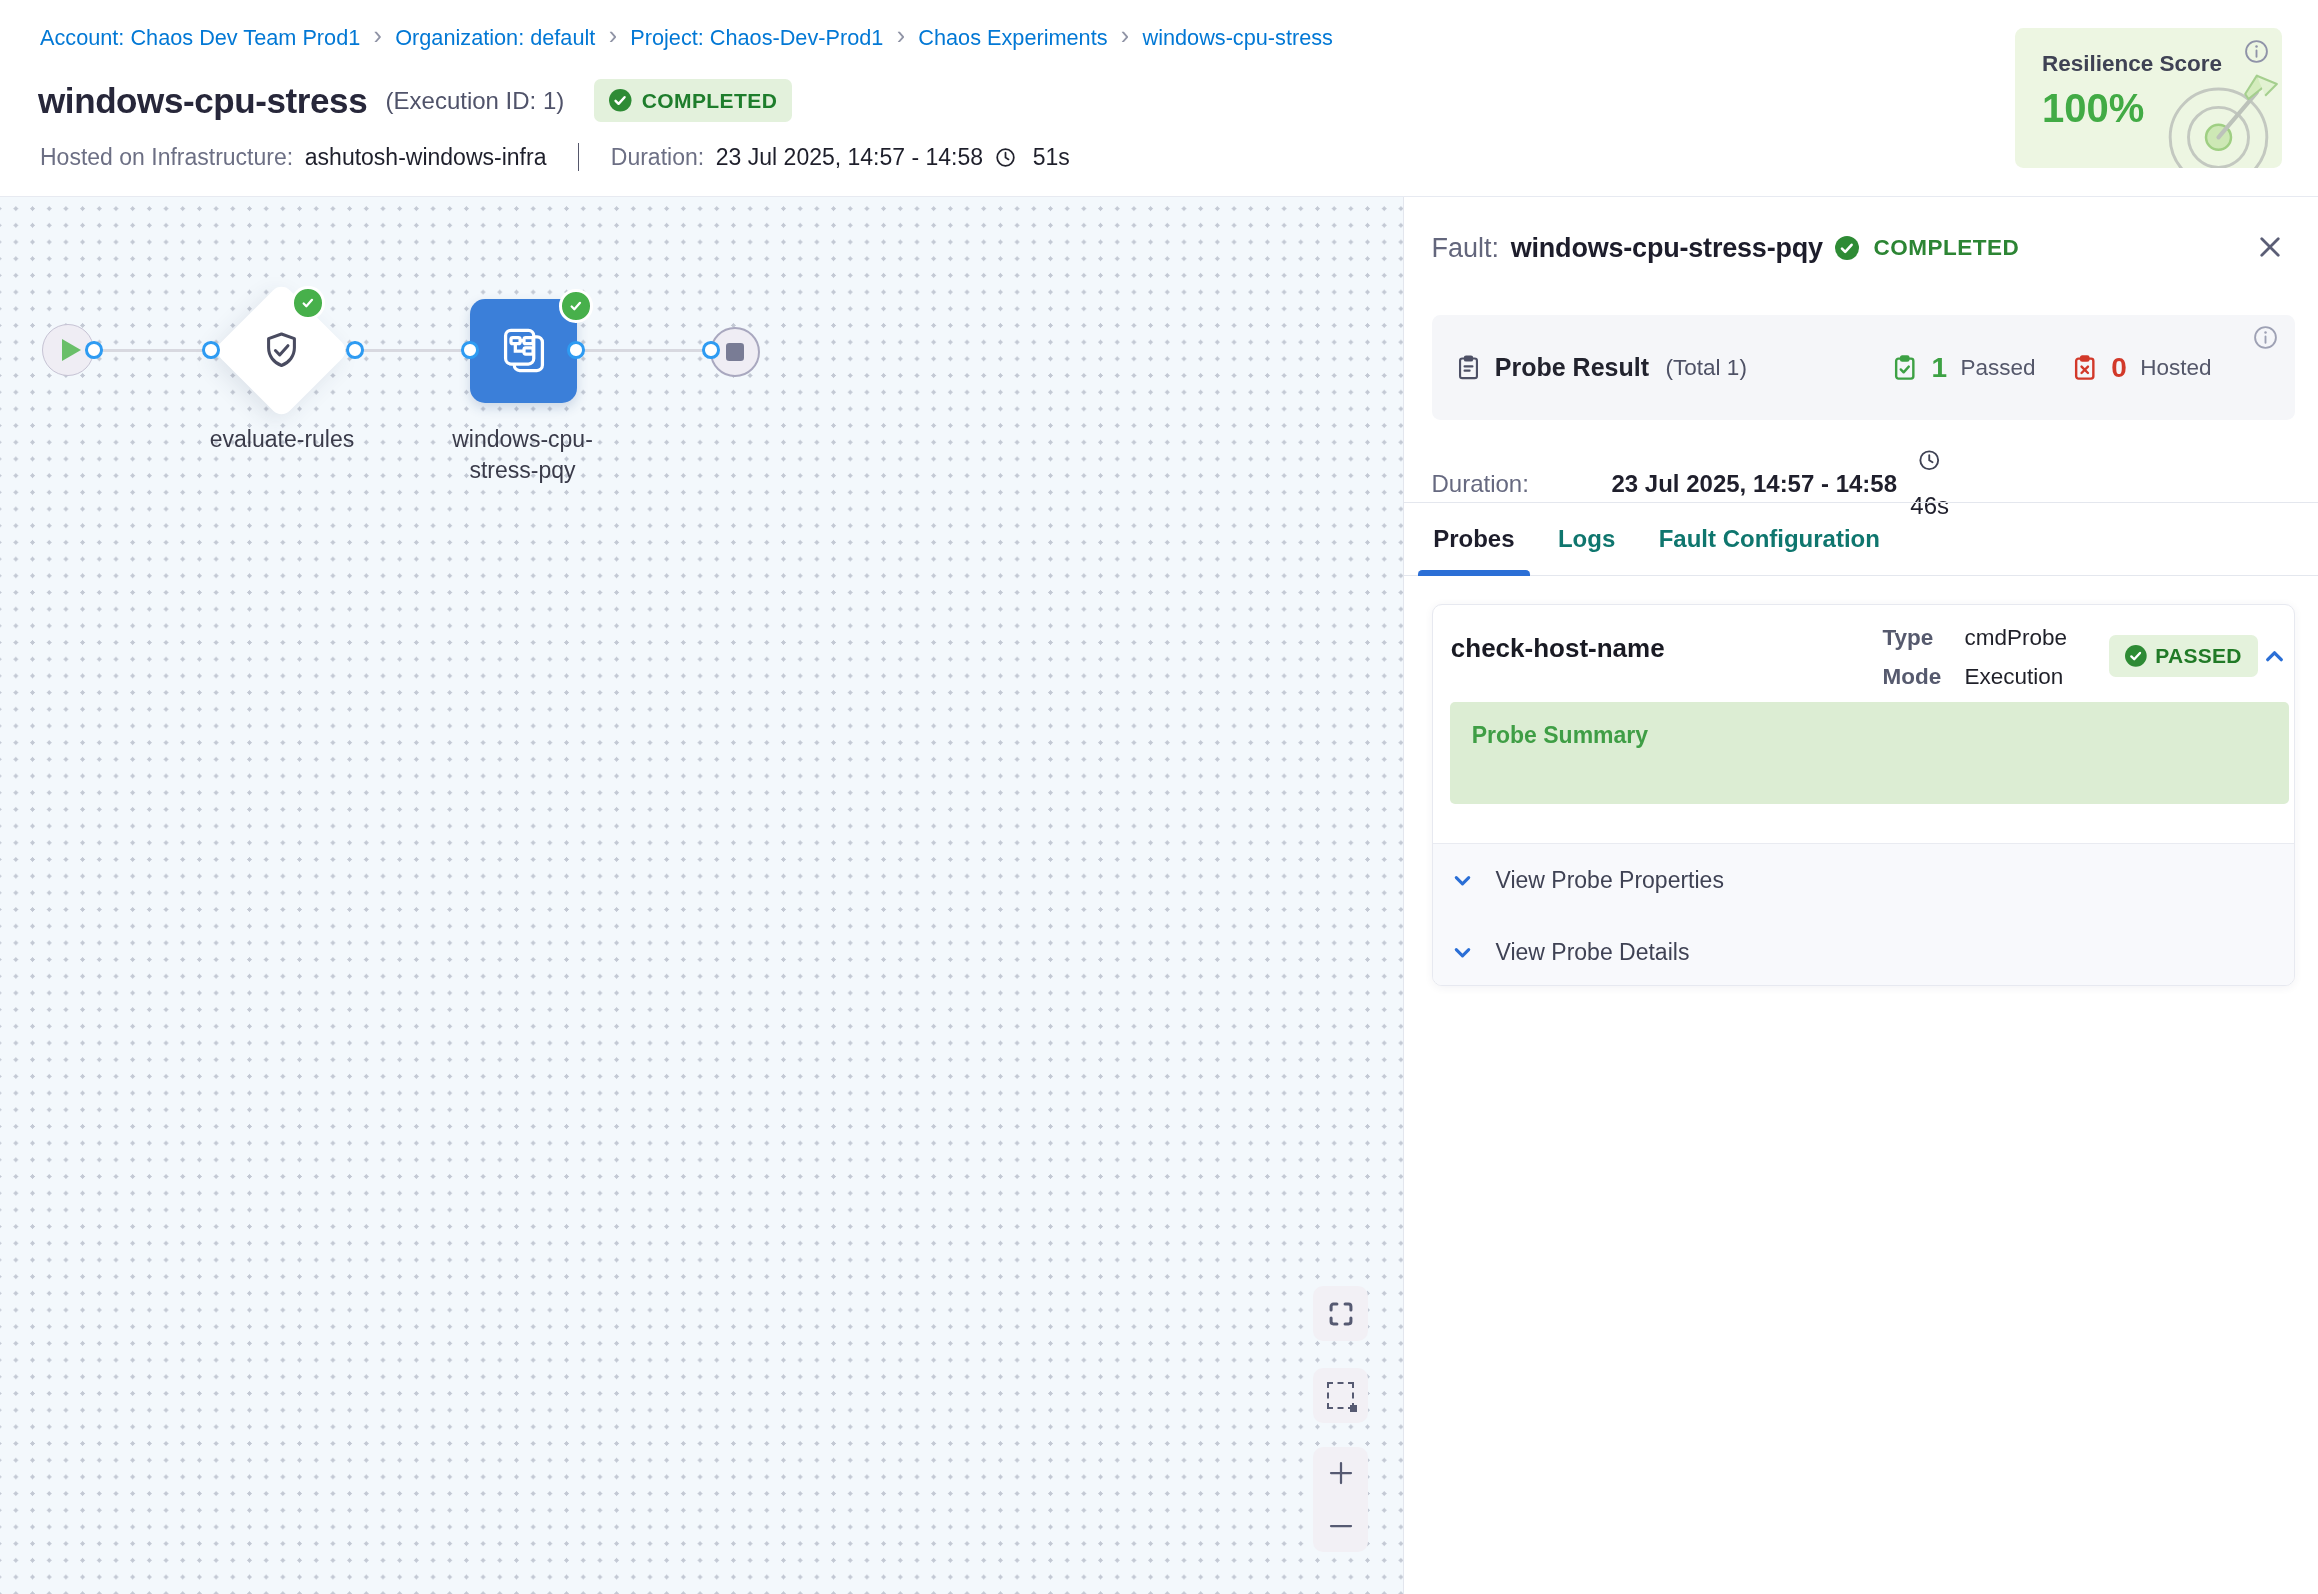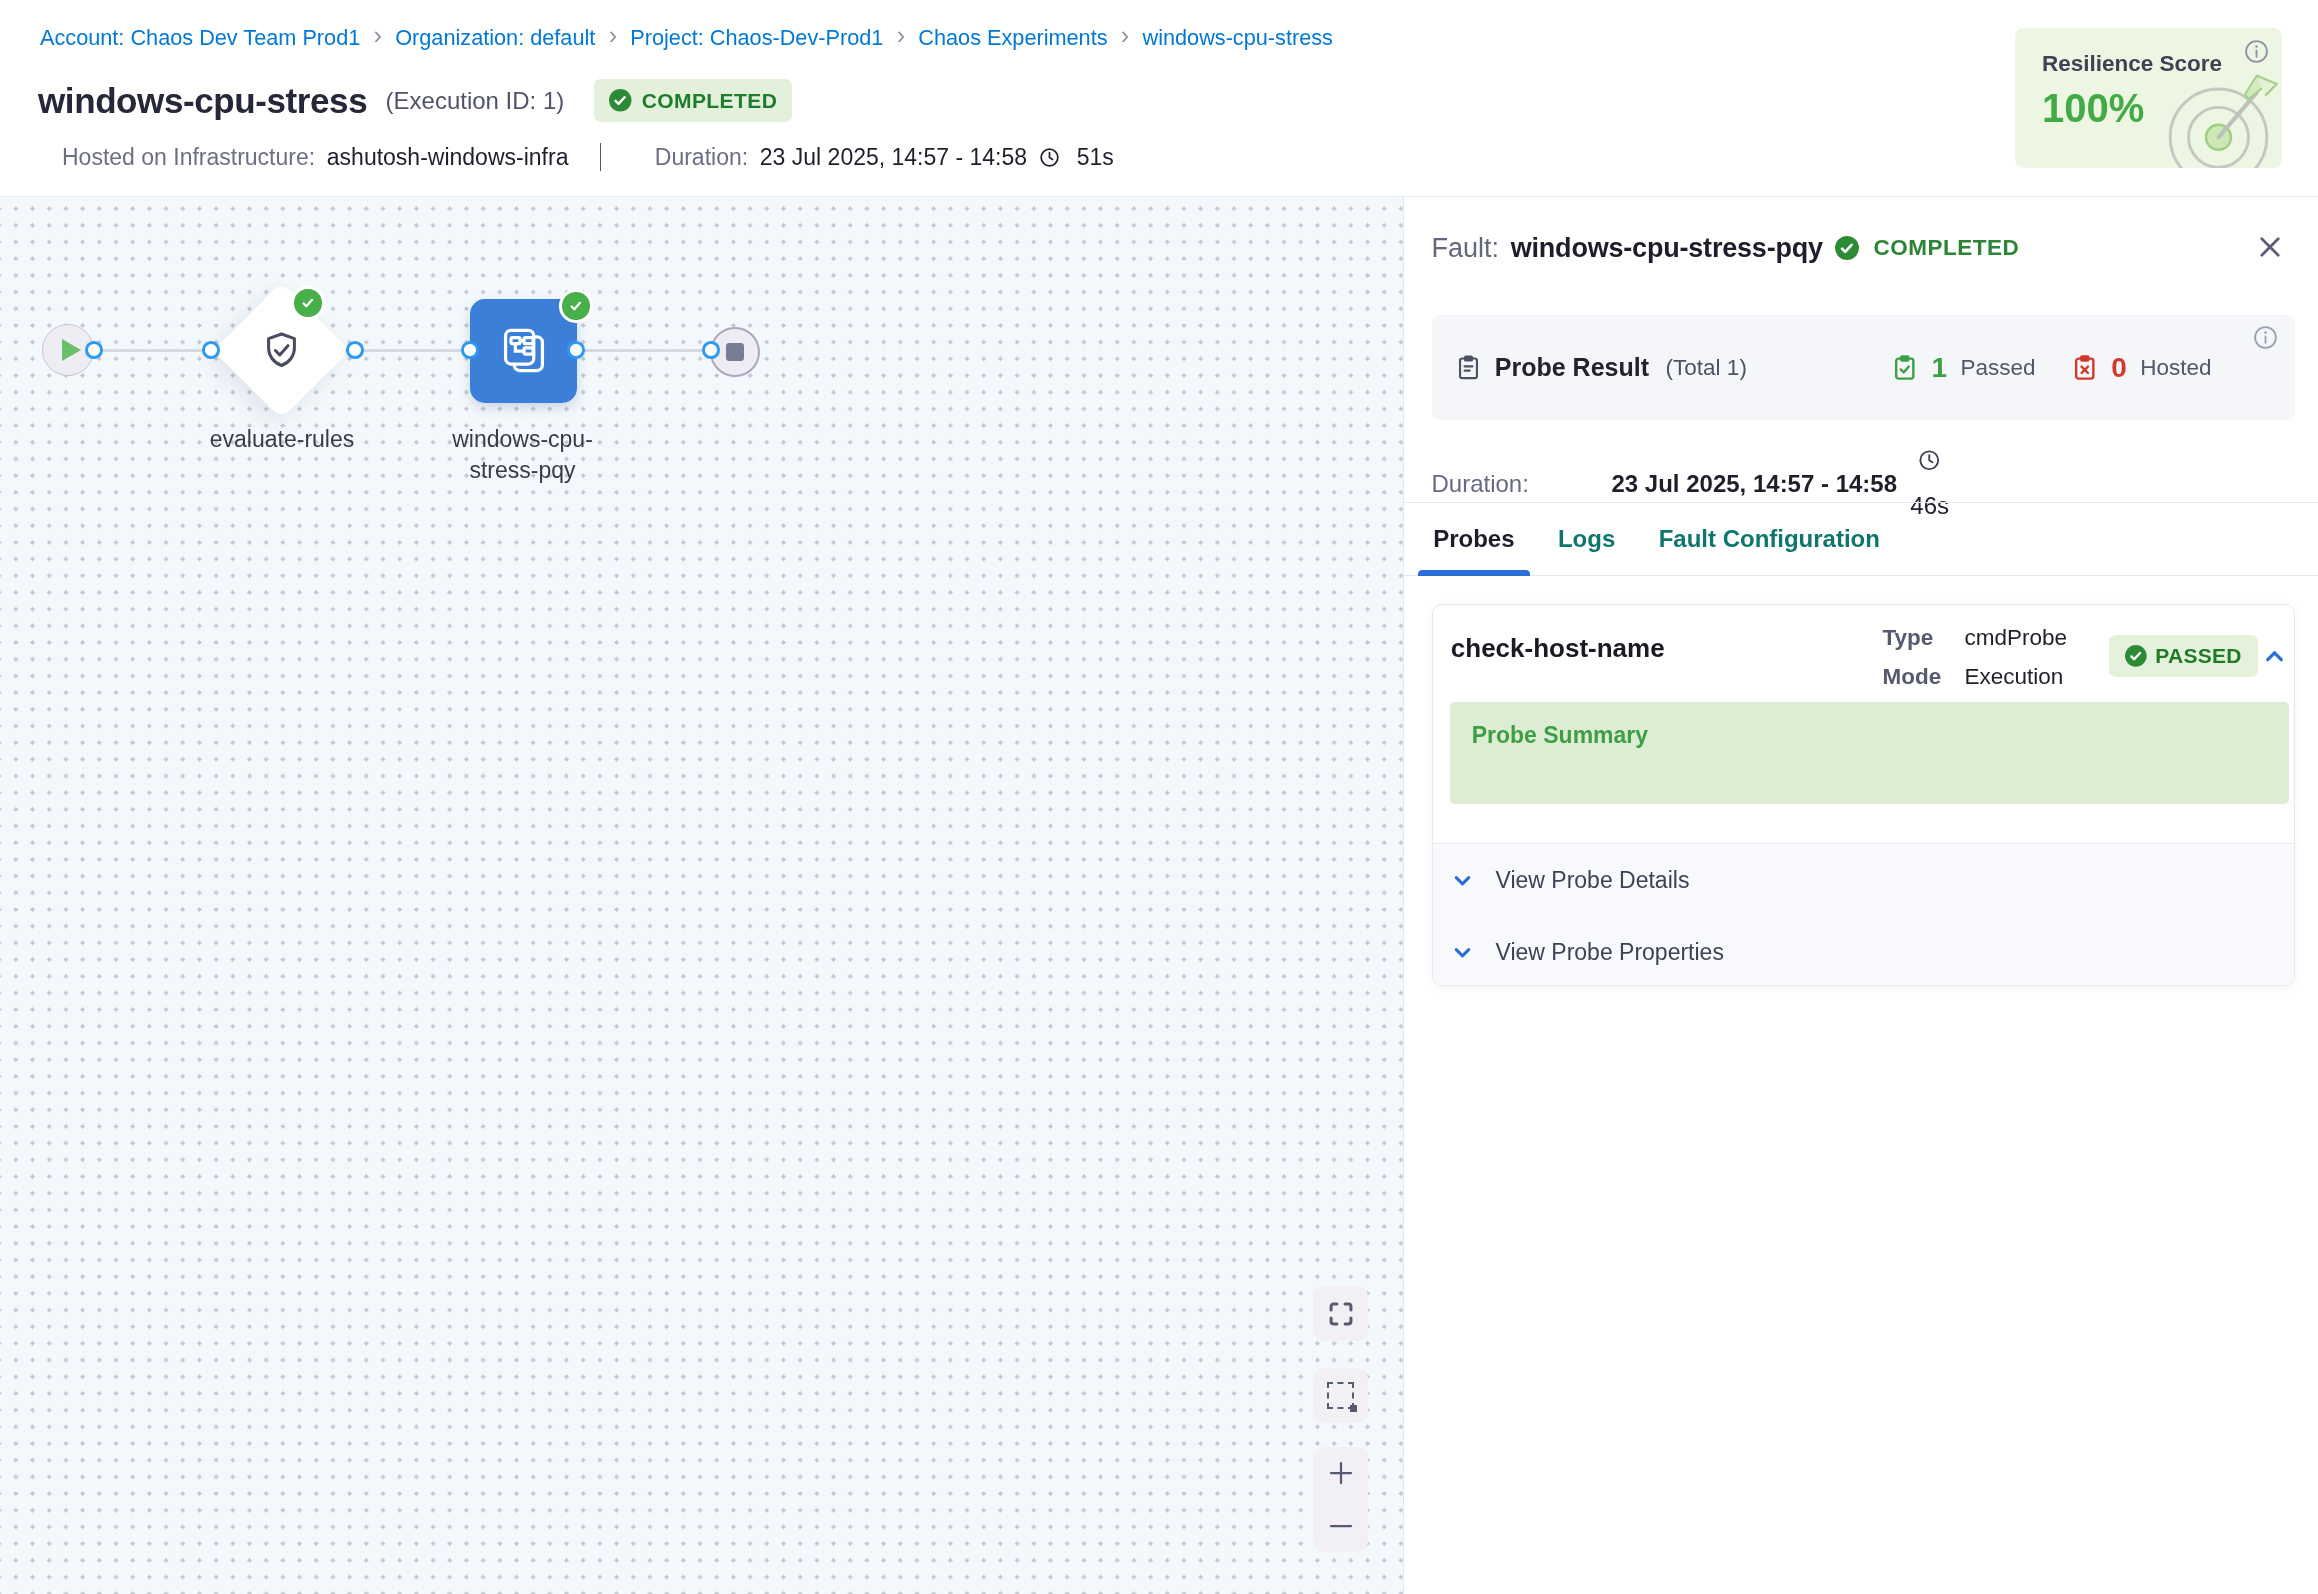--- a/index.html
+++ b/index.html
@@ -14,21 +14,21 @@
   .crumb{color:#0278d5;cursor:pointer;}
   .crumb-sep{color:#9094a6;font-size:25px;line-height:21.7px;transform:translateY(-1.7px);}
   .title-row{position:absolute;left:38px;top:79px;display:flex;align-items:center;gap:18.3px;}
   .page-title{font-size:35px;font-weight:700;color:#27273a;letter-spacing:-0.4px;}
   .exec-id{font-size:24px;color:#50536a;}
   .badge-completed{display:inline-flex;align-items:center;gap:10px;background:#e3f1dc;
     border-radius:6.7px;padding:0 15px;height:43px;margin-left:11.7px;}
   .badge-completed .txt{font-size:21px;font-weight:700;color:#1e7d2c;letter-spacing:0.4px;}
   .meta-row{position:absolute;left:40px;top:143px;display:flex;align-items:center;gap:11.7px;
     font-size:23px;color:#1e1f2b;}
-  .meta-label{color:#6c6f84;margin-left:22px;}
+  .meta-label{color:#6c6f84;}
   .meta-sep{width:0;height:28px;border-left:1.7px solid #55576b;margin:0 20px;}
   .dur-51{display:inline-flex;align-items:center;gap:17px;}
 
   
   .res-card{position:absolute;left:2015px;top:27.5px;width:267px;height:140px;background:#edf6e2;
     border-radius:8.3px;overflow:hidden;}
   .res-label{position:absolute;left:27px;top:23px;font-size:22.5px;font-weight:600;color:#3f4254;}
   .res-value{position:absolute;left:27px;top:58px;font-size:40px;font-weight:800;color:#42ab45;}
   .res-info{position:absolute;right:13.3px;top:11.7px;width:25px;height:25px;color:#8f93a8;}
   .res-art{position:absolute;right:-5px;bottom:-11.7px;width:142px;height:125px;}
@@ -404,28 +404,28 @@
         <div class="summary-title">Probe Summary</div>
       </div>
 
       <div class="probe-rows">
         <div class="probe-row">
           <span class="chev-blue icon">
             <svg width="23" height="23" viewBox="0 0 24 24" fill="none" stroke="#2b6fd6" stroke-width="3.2" stroke-linecap="round" stroke-linejoin="round">
                 <path d="M5.5 9l6.5 6.5L18.5 9"></path>
               </svg>
           </span>
-          <span class="lbl">View Probe Details</span>
+          <span class="lbl">View Probe Properties</span>
         </div>
         <div class="probe-row">
           <span class="chev-blue icon">
             <svg width="23" height="23" viewBox="0 0 24 24" fill="none" stroke="#2b6fd6" stroke-width="3.2" stroke-linecap="round" stroke-linejoin="round">
                 <path d="M5.5 9l6.5 6.5L18.5 9"></path>
               </svg>
           </span>
-          <span class="lbl">View Probe Properties</span>
+          <span class="lbl">View Probe Details</span>
         </div>
       </div>
     </div>
 
   </div>
 </div>
 
 
 </body></html>

